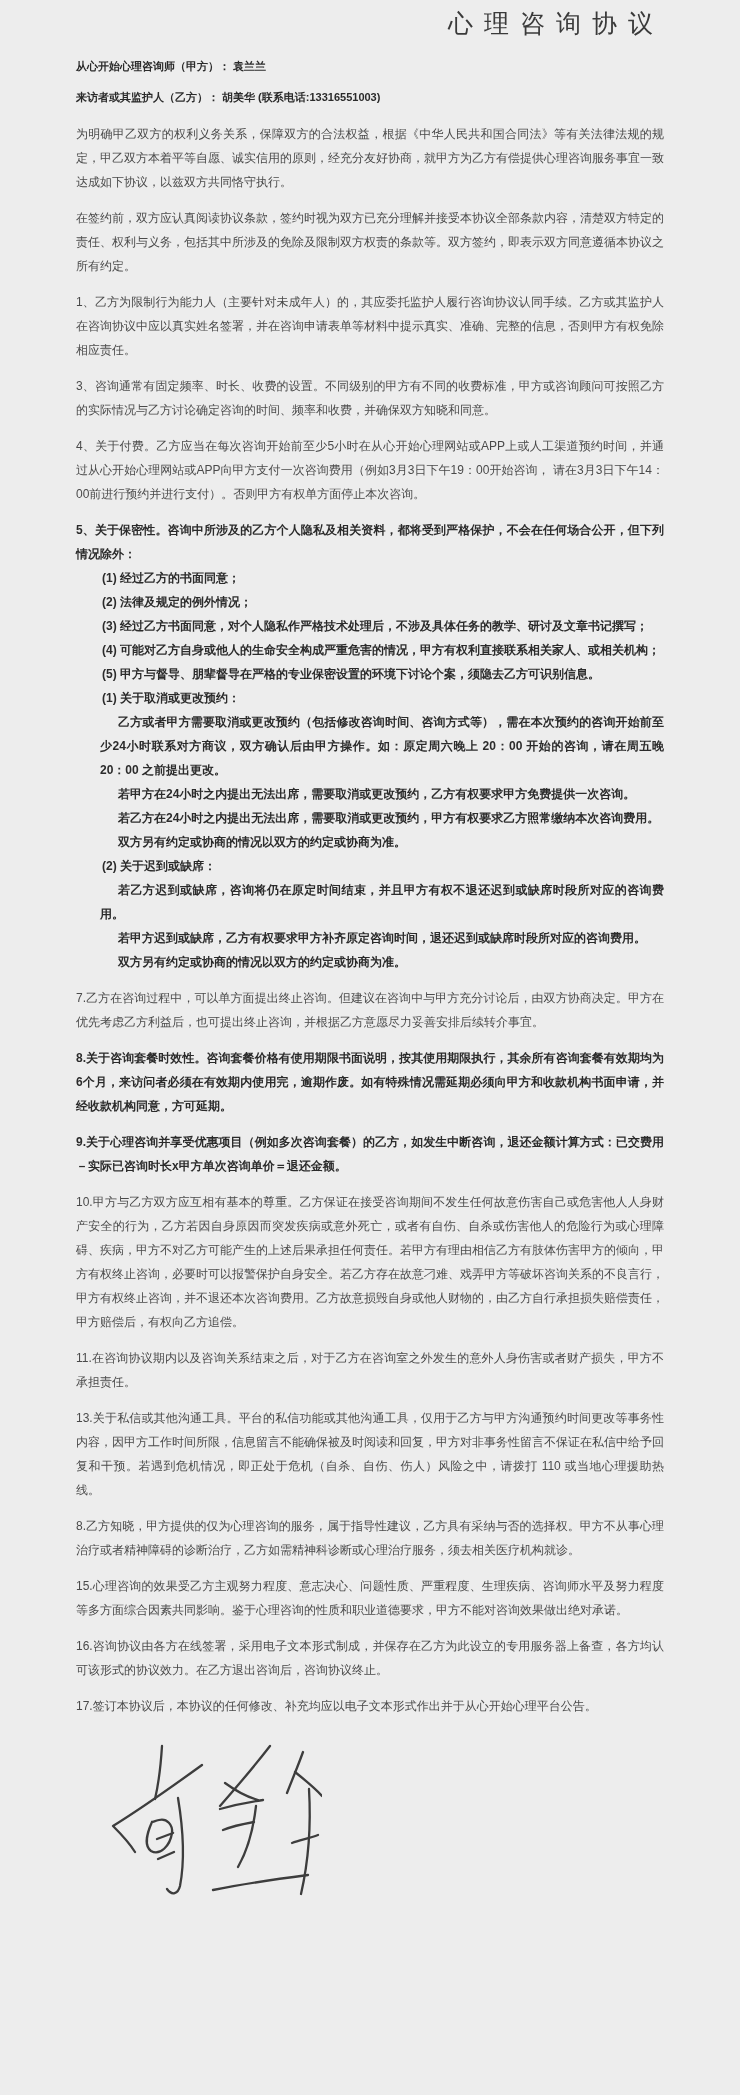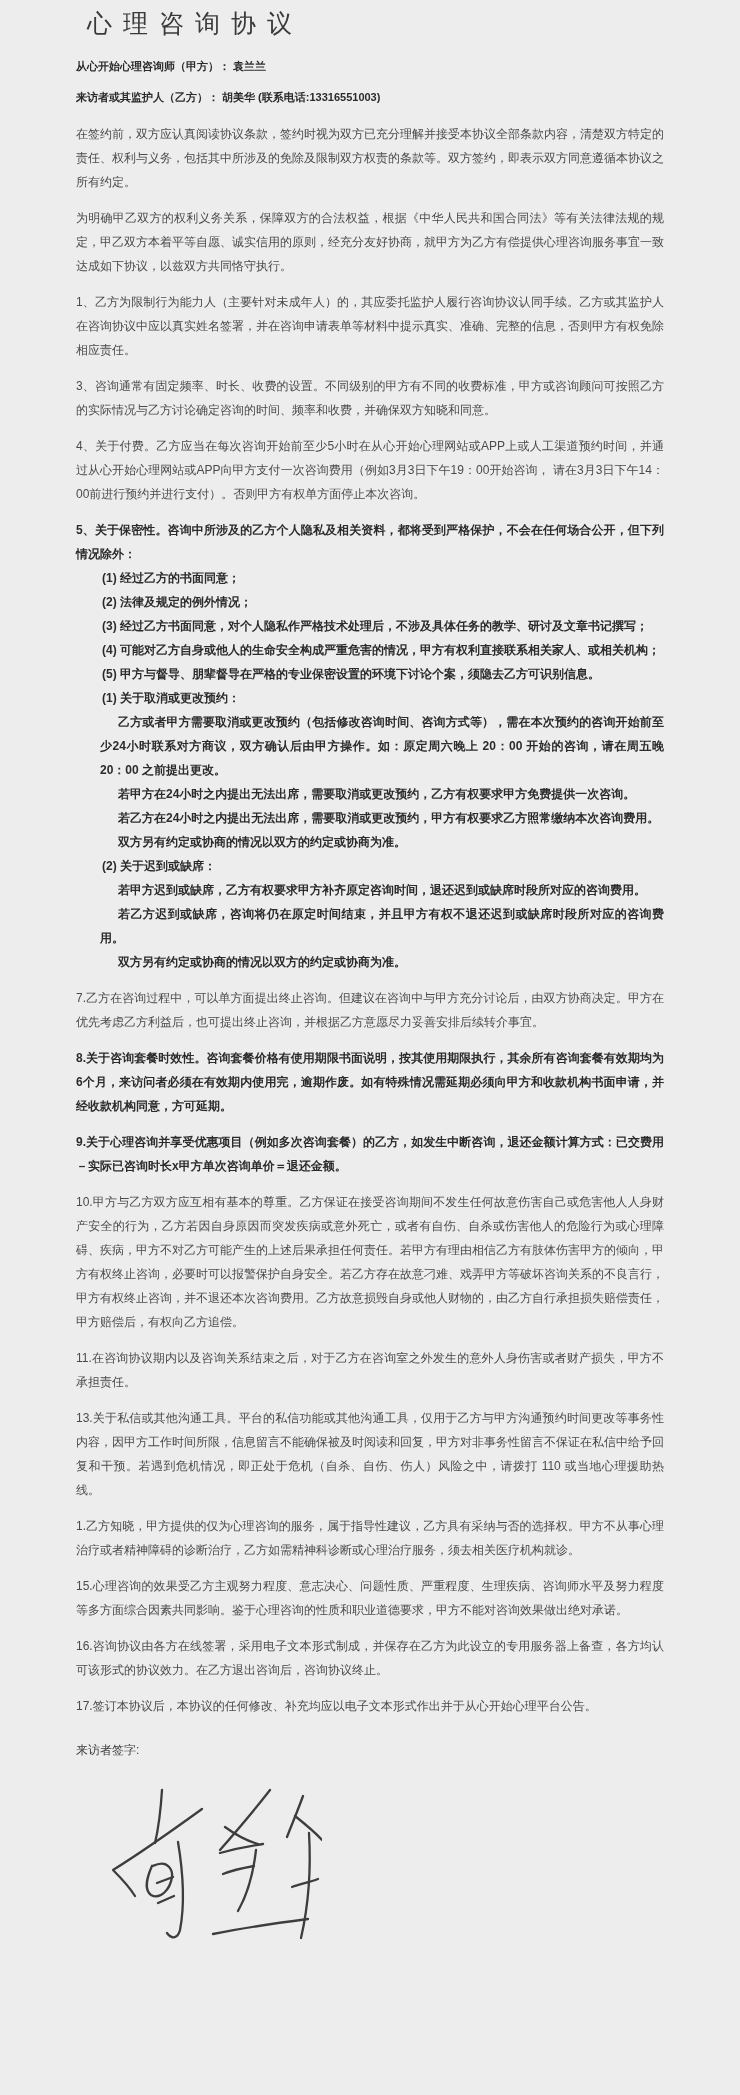--- a/index.html
+++ b/index.html
@@ -14,21 +14,21 @@
     margin:0 auto;
     box-sizing:border-box;
     padding:6px 76px 29px 76px;
     background:#ededed;
   }
   .doc-title{
     margin:0 0 14px 0;
     font-size:25px;
     line-height:34px;
     font-weight:400;
-    text-align:left;
+    text-align:right;
     letter-spacing:11px;
     text-indent:11px; 
     color:#3a3a3a;
     white-space:nowrap;
   }
   .party-line{
     font-size:11px;
     line-height:25px;
     font-weight:bold;
     color:#2b2b2b;
@@ -70,53 +70,52 @@
 <body>
 
 <div class="page">
 
   <h1 class="doc-title">心理咨询协议</h1>
 
   <div class="party-line">从心开始心理咨询师（甲方）： 袁兰兰</div>
   <div class="party-line">来访者或其监护人（乙方）： 胡美华 (联系电话:13316551003)</div>
 
   <div class="clauses">
+      <div class="para">为明确甲乙双方的权利义务关系，保障双方的合法权益，根据《中华人民共和国合同法》等有关法律法规的规定，甲乙双方本着平等自愿、诚实信用的原则，经充分友好协商，就甲方为乙方有偿提供心理咨询服务事宜一致达成如下协议，以兹双方共同恪守执行。</div>
       <div class="para">在签约前，双方应认真阅读协议条款，签约时视为双方已充分理解并接受本协议全部条款内容，清楚双方特定的责任、权利与义务，包括其中所涉及的免除及限制双方权责的条款等。双方签约，即表示双方同意遵循本协议之所有约定。</div>
-      <div class="para">为明确甲乙双方的权利义务关系，保障双方的合法权益，根据《中华人民共和国合同法》等有关法律法规的规定，甲乙双方本着平等自愿、诚实信用的原则，经充分友好协商，就甲方为乙方有偿提供心理咨询服务事宜一致达成如下协议，以兹双方共同恪守执行。</div>
       <div class="para">1、乙方为限制行为能力人（主要针对未成年人）的，其应委托监护人履行咨询协议认同手续。乙方或其监护人在咨询协议中应以真实姓名签署，并在咨询申请表单等材料中提示真实、准确、完整的信息，否则甲方有权免除相应责任。</div>
       <div class="para">3、咨询通常有固定频率、时长、收费的设置。不同级别的甲方有不同的收费标准，甲方或咨询顾问可按照乙方的实际情况与乙方讨论确定咨询的时间、频率和收费，并确保双方知晓和同意。</div>
       <div class="para">4、关于付费。乙方应当在每次咨询开始前至少5小时在从心开始心理网站或APP上或人工渠道预约时间，并通过从心开始心理网站或APP向甲方支付一次咨询费用（例如3月3日下午19：00开始咨询， 请在3月3日下午14：00前进行预约并进行支付）。否则甲方有权单方面停止本次咨询。</div>
       <div class="para bold">5、关于保密性。咨询中所涉及的乙方个人隐私及相关资料，都将受到严格保护，不会在任何场合公开，但下列情况除外：</div>
       <div class="para bold ind-item tight">(1) 经过乙方的书面同意；</div>
       <div class="para bold ind-item tight">(2) 法律及规定的例外情况；</div>
       <div class="para bold ind-item tight">(3) 经过乙方书面同意，对个人隐私作严格技术处理后，不涉及具体任务的教学、研讨及文章书记撰写；</div>
       <div class="para bold ind-item tight">(4) 可能对乙方自身或他人的生命安全构成严重危害的情况，甲方有权利直接联系相关家人、或相关机构；</div>
       <div class="para bold ind-item tight">(5) 甲方与督导、朋辈督导在严格的专业保密设置的环境下讨论个案，须隐去乙方可识别信息。</div>
       <div class="para bold ind-item tight">(1) 关于取消或更改预约：</div>
       <div class="para bold ind-first tight">乙方或者甲方需要取消或更改预约（包括修改咨询时间、咨询方式等），需在本次预约的咨询开始前至少24小时联系对方商议，双方确认后由甲方操作。如：原定周六晚上 20：00 开始的咨询，请在周五晚 20：00 之前提出更改。</div>
       <div class="para bold ind-first tight">若甲方在24小时之内提出无法出席，需要取消或更改预约，乙方有权要求甲方免费提供一次咨询。</div>
       <div class="para bold ind-first tight">若乙方在24小时之内提出无法出席，需要取消或更改预约，甲方有权要求乙方照常缴纳本次咨询费用。</div>
       <div class="para bold ind-first tight">双方另有约定或协商的情况以双方的约定或协商为准。</div>
       <div class="para bold ind-item tight">(2) 关于迟到或缺席：</div>
+      <div class="para bold ind-first tight">若乙方迟到或缺席，咨询将仍在原定时间结束，并且甲方有权不退还迟到或缺席时段所对应的咨询费用。</div>
       <div class="para bold ind-first tight">若甲方迟到或缺席，乙方有权要求甲方补齐原定咨询时间，退还迟到或缺席时段所对应的咨询费用。</div>
-      <div class="para bold ind-first tight">若乙方迟到或缺席，咨询将仍在原定时间结束，并且甲方有权不退还迟到或缺席时段所对应的咨询费用。</div>
       <div class="para bold ind-first tight">双方另有约定或协商的情况以双方的约定或协商为准。</div>
       <div class="para">7.乙方在咨询过程中，可以单方面提出终止咨询。但建议在咨询中与甲方充分讨论后，由双方协商决定。甲方在优先考虑乙方利益后，也可提出终止咨询，并根据乙方意愿尽力妥善安排后续转介事宜。</div>
       <div class="para bold">8.关于咨询套餐时效性。咨询套餐价格有使用期限书面说明，按其使用期限执行，其余所有咨询套餐有效期均为6个月，来访问者必须在有效期内使用完，逾期作废。如有特殊情况需延期必须向甲方和收款机构书面申请，并经收款机构同意，方可延期。</div>
       <div class="para bold">9.关于心理咨询并享受优惠项目（例如多次咨询套餐）的乙方，如发生中断咨询，退还金额计算方式：已交费用－实际已咨询时长x甲方单次咨询单价＝退还金额。</div>
       <div class="para">10.甲方与乙方双方应互相有基本的尊重。乙方保证在接受咨询期间不发生任何故意伤害自己或危害他人人身财产安全的行为，乙方若因自身原因而突发疾病或意外死亡，或者有自伤、自杀或伤害他人的危险行为或心理障碍、疾病，甲方不对乙方可能产生的上述后果承担任何责任。若甲方有理由相信乙方有肢体伤害甲方的倾向，甲方有权终止咨询，必要时可以报警保护自身安全。若乙方存在故意刁难、戏弄甲方等破坏咨询关系的不良言行，甲方有权终止咨询，并不退还本次咨询费用。乙方故意损毁自身或他人财物的，由乙方自行承担损失赔偿责任，甲方赔偿后，有权向乙方追偿。</div>
       <div class="para">11.在咨询协议期内以及咨询关系结束之后，对于乙方在咨询室之外发生的意外人身伤害或者财产损失，甲方不承担责任。</div>
       <div class="para">13.关于私信或其他沟通工具。平台的私信功能或其他沟通工具，仅用于乙方与甲方沟通预约时间更改等事务性内容，因甲方工作时间所限，信息留言不能确保被及时阅读和回复，甲方对非事务性留言不保证在私信中给予回复和干预。若遇到危机情况，即正处于危机（自杀、自伤、伤人）风险之中，请拨打 110 或当地心理援助热线。</div>
-      <div class="para">1.乙方知晓，甲方提供的仅为心理咨询的服务，属于指导性建议，乙方具有采纳与否的选择权。甲方不从事心理治疗或者精神障碍的诊断治疗，乙方如需精神科诊断或心理治疗服务，须去相关医疗机构就诊。</div>
+      <div class="para">8.乙方知晓，甲方提供的仅为心理咨询的服务，属于指导性建议，乙方具有采纳与否的选择权。甲方不从事心理治疗或者精神障碍的诊断治疗，乙方如需精神科诊断或心理治疗服务，须去相关医疗机构就诊。</div>
       <div class="para">15.心理咨询的效果受乙方主观努力程度、意志决心、问题性质、严重程度、生理疾病、咨询师水平及努力程度等多方面综合因素共同影响。鉴于心理咨询的性质和职业道德要求，甲方不能对咨询效果做出绝对承诺。</div>
       <div class="para">16.咨询协议由各方在线签署，采用电子文本形式制成，并保存在乙方为此设立的专用服务器上备查，各方均认可该形式的协议效力。在乙方退出咨询后，咨询协议终止。</div>
       <div class="para">17.签订本协议后，本协议的任何修改、补充均应以电子文本形式作出并于从心开始心理平台公告。</div>
     </div>
 
-  <div class="sign-label">来访者签字:</div>
 
   <svg class="signature" viewBox="0 0 250 170" aria-label="handwritten signature">
 
     <path d="M90,8 C89,24 87,44 83,61"></path>
     <path d="M130,27 C101,48 70,70 41,88 C49,96 58,106 63,114"></path>
     <path d="M80,84 C75,95 72,108 79,113 C88,118 98,108 100,95 C101,87 95,80 87,82 C83,83 81,84 80,84"></path>
     <path d="M106,60 C111,90 113,122 108,148 C106,156 100,158 95,151"></path>
     <path d="M85,101 L101,95"></path>
     <path d="M86,121 L102,114"></path>
 

